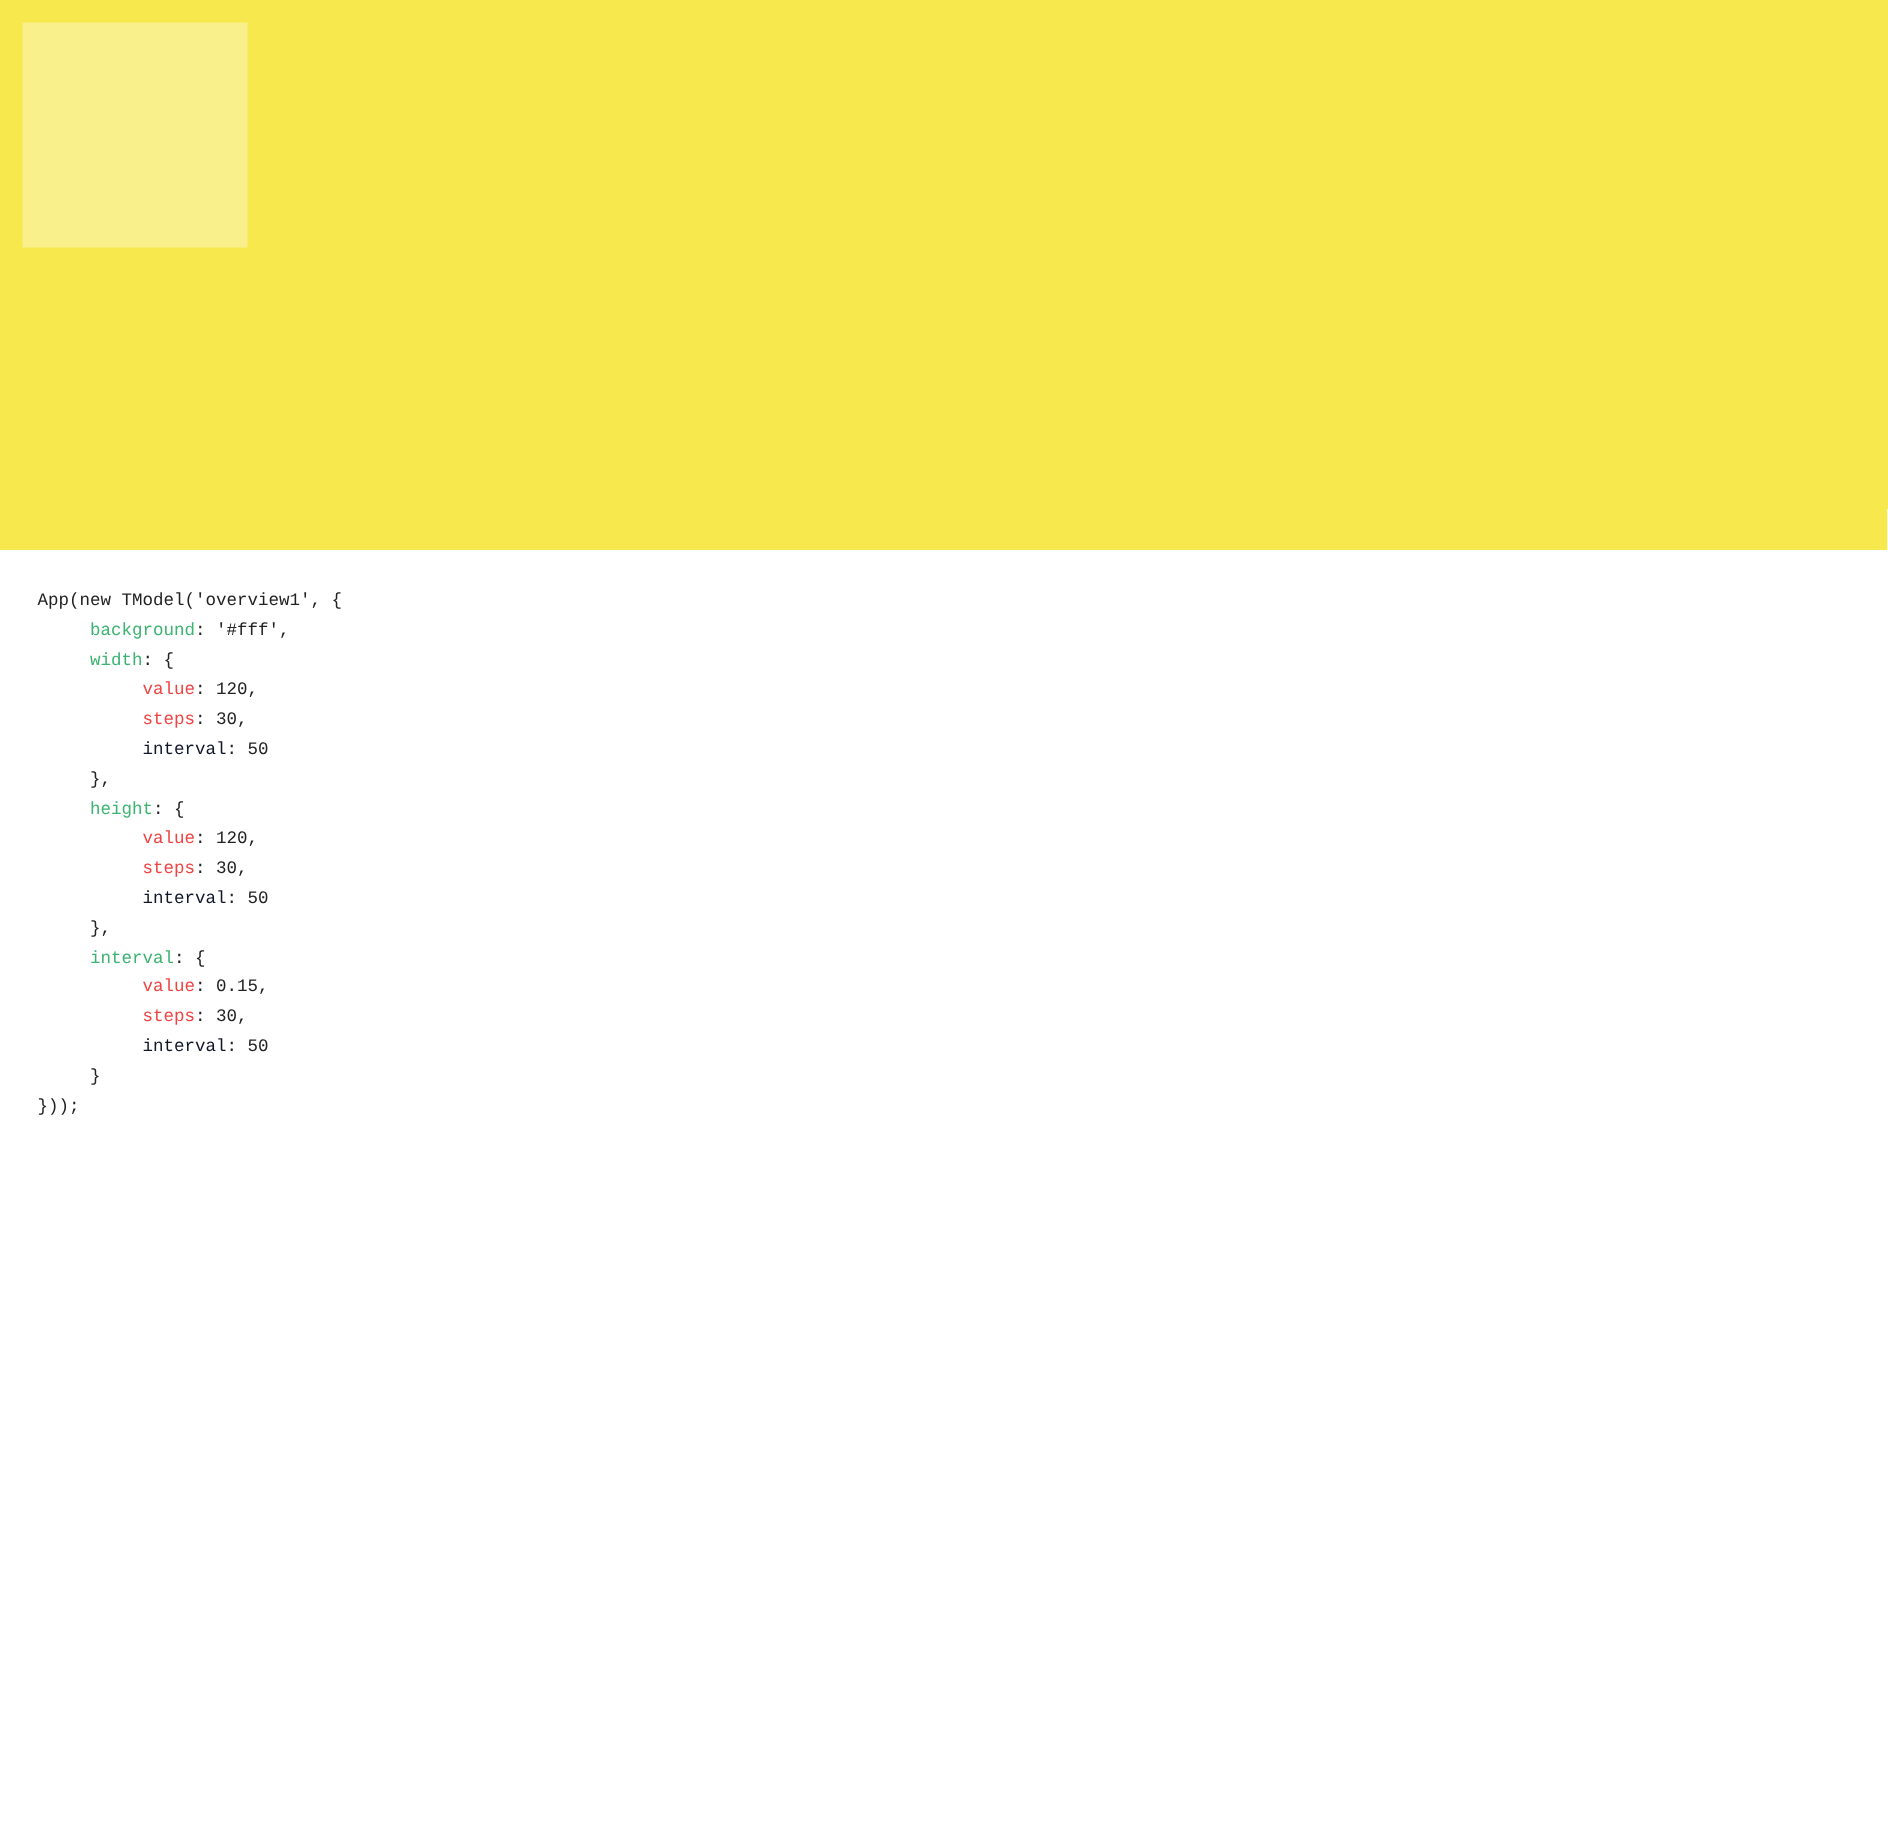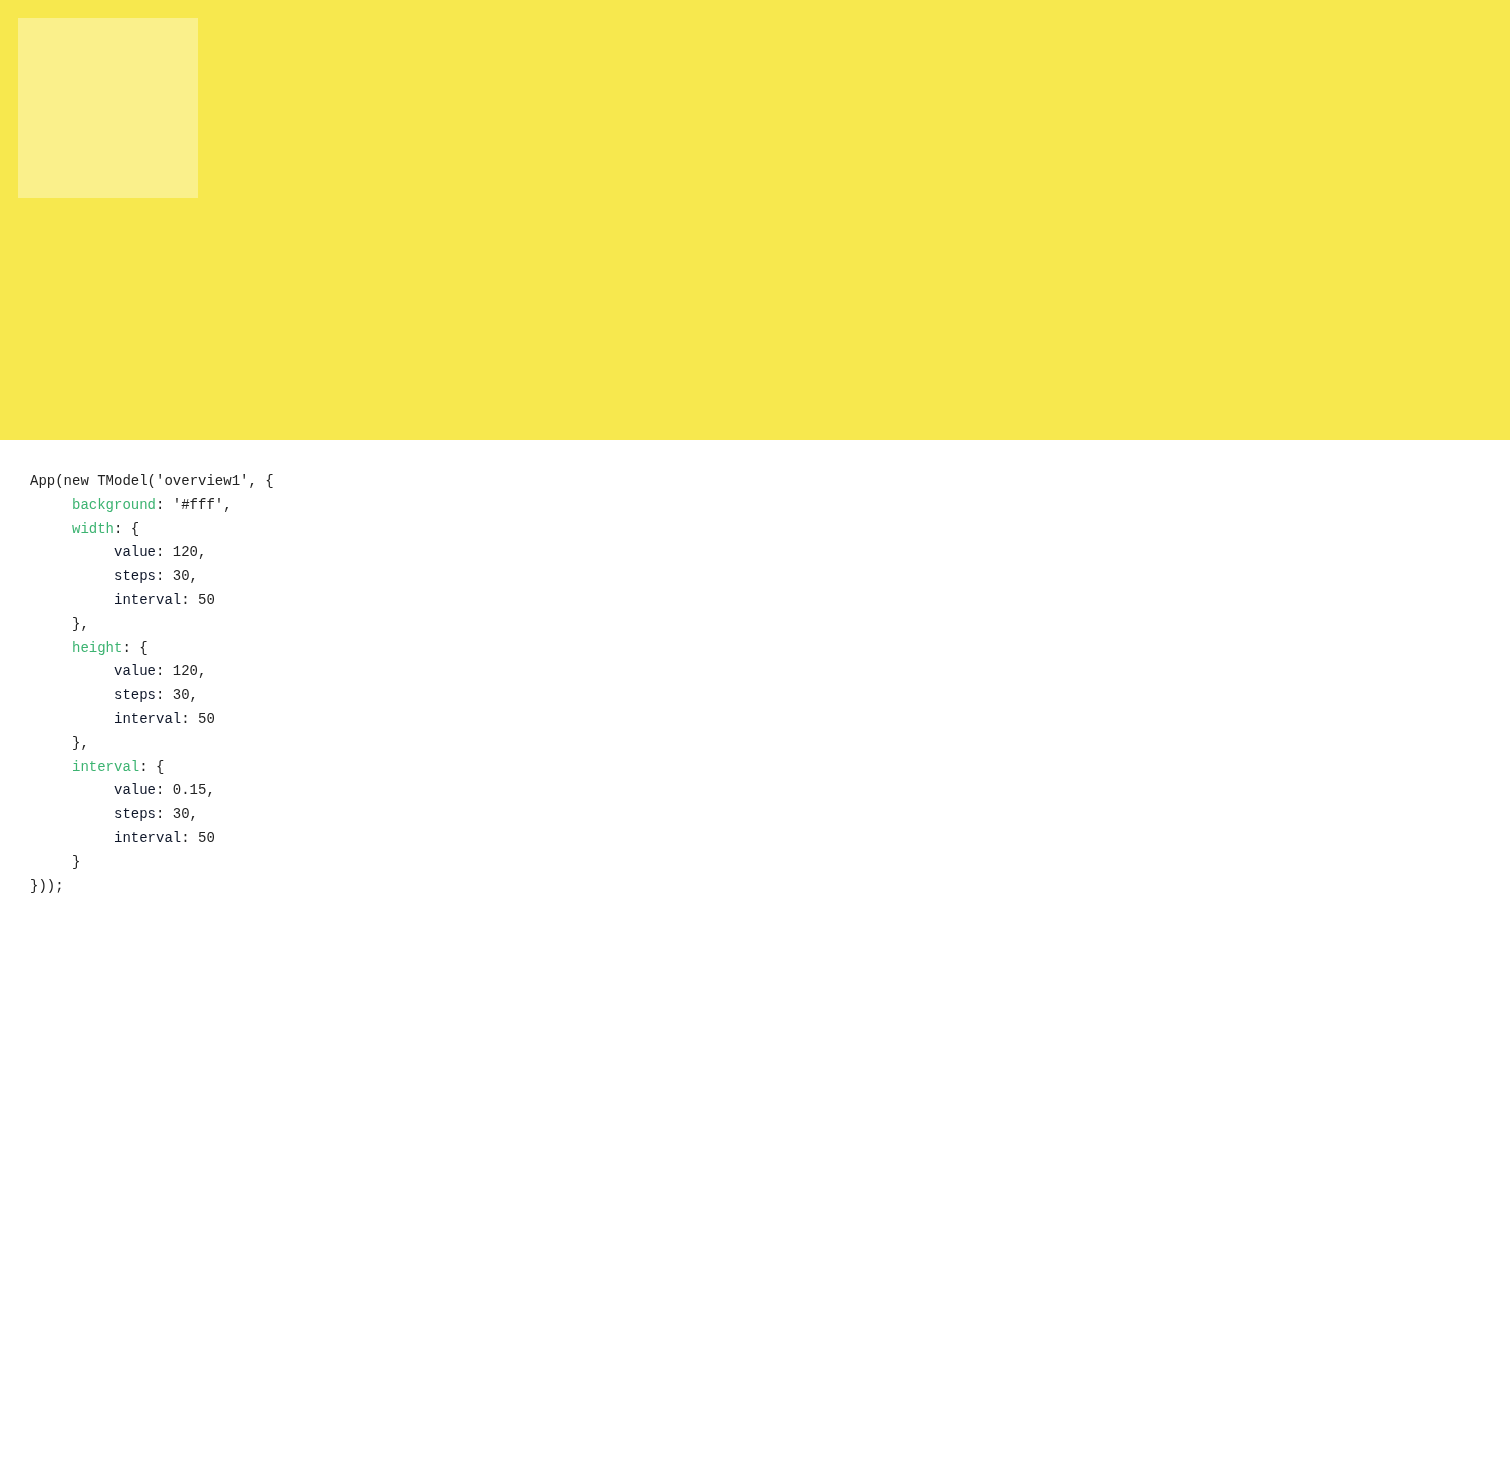--- a/index.html
+++ b/index.html
@@ -77,21 +77,21 @@
       line-height: 1.7;
       color: #222;
     }
 
     .kw-green {
       color: #3cb371;
       margin-top: 19px;
     }
 
     .kw-teal {
-      color: #0f172a;
+      color: #ef4444;
     }
 
     .kw-blue {
       color: #0f172a;
     }
 
     .plain {
       color: #222;
     }
   </style>

